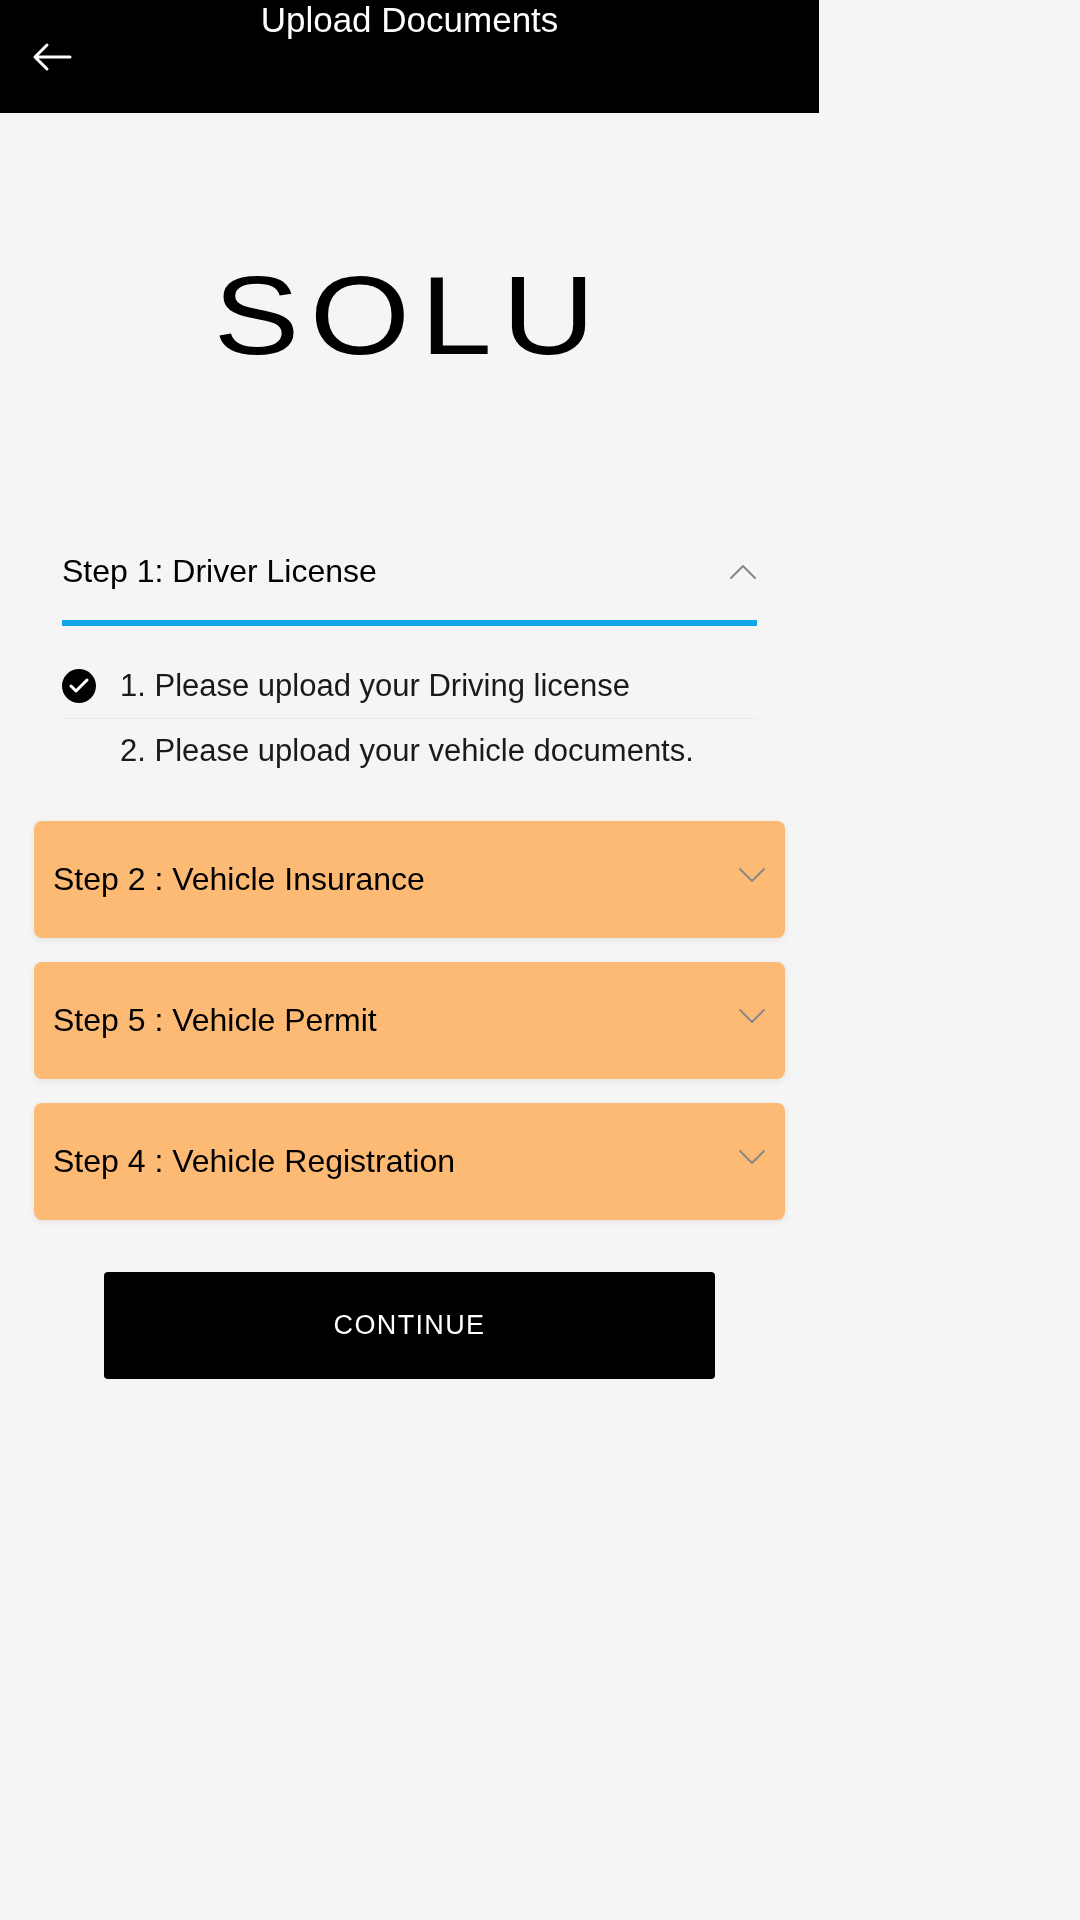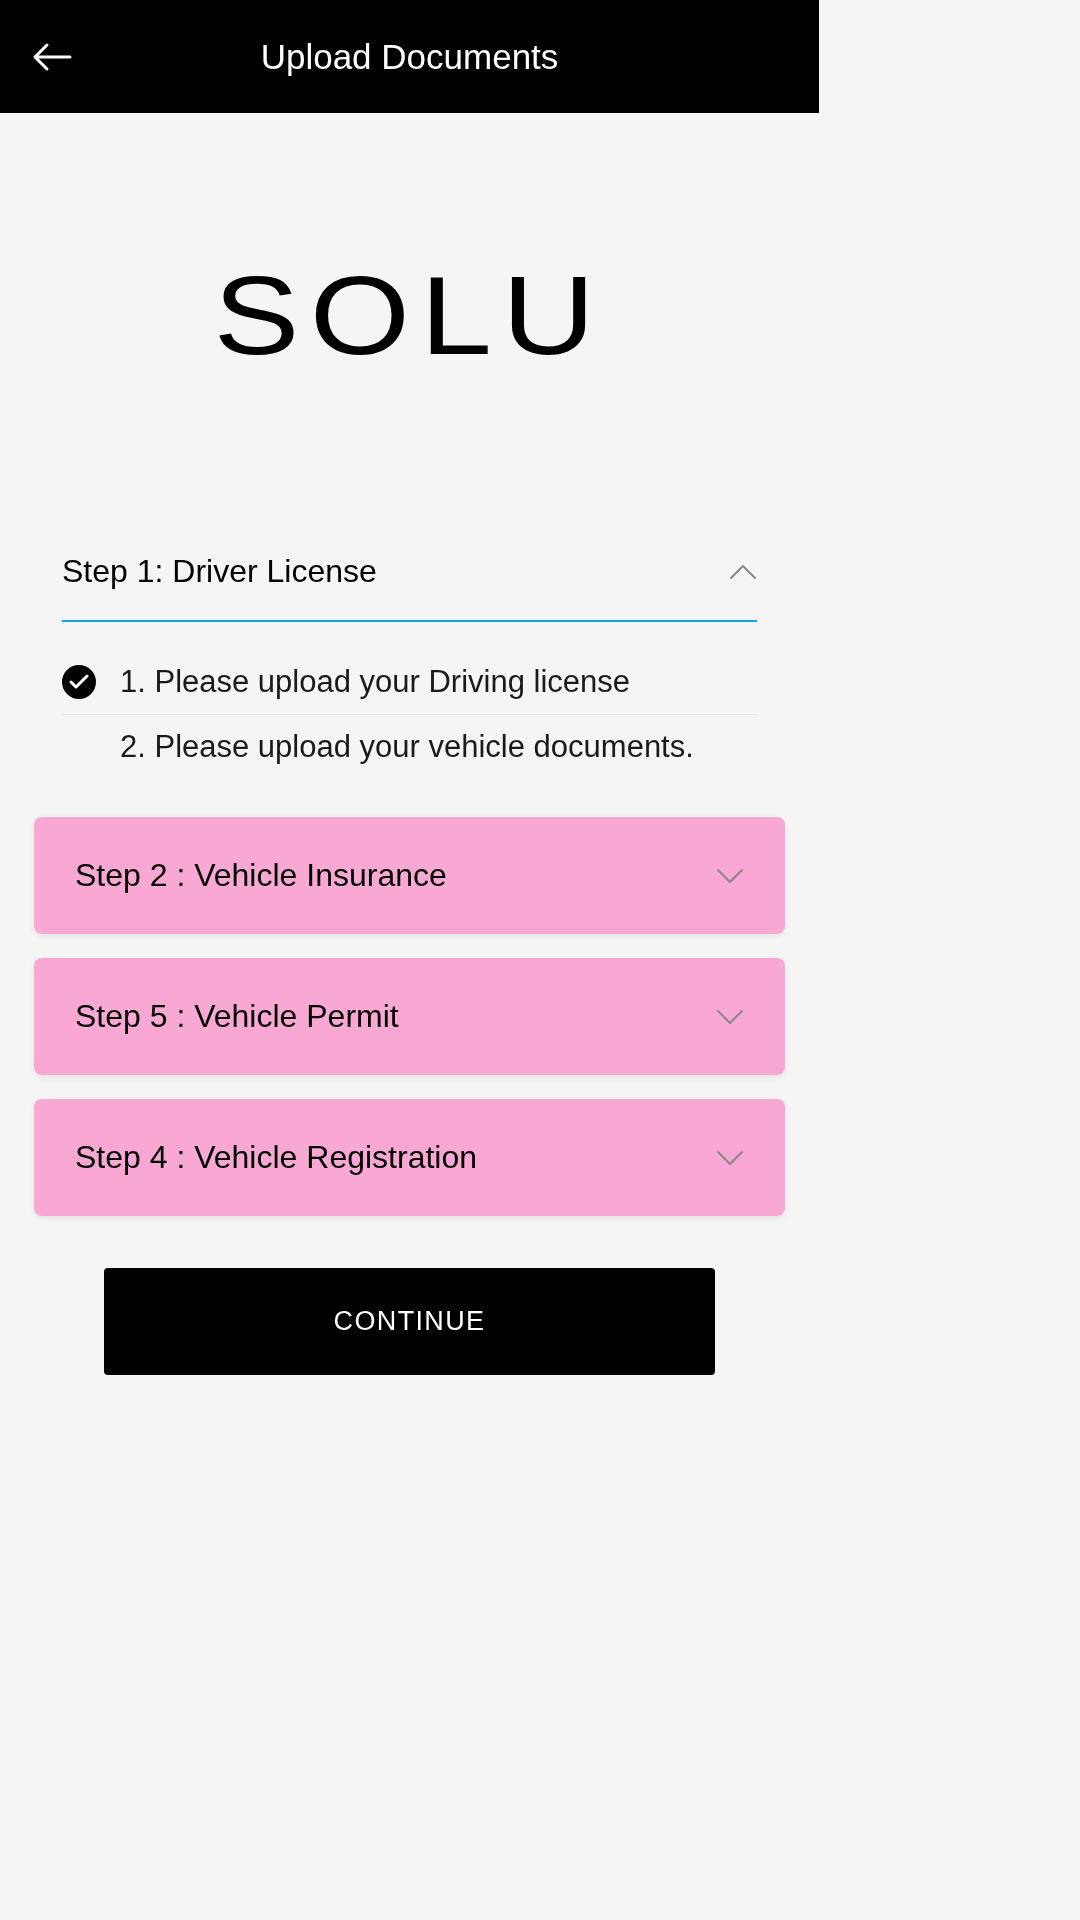--- a/index.html
+++ b/index.html
@@ -11,21 +11,20 @@
       width: 819px;
       height: 1456px;
       background: #f5f5f5;
       font-family: -apple-system, BlinkMacSystemFont, 'Segoe UI', sans-serif;
       overflow: hidden;
     }
     .header {
       background: #000;
       height: 113px;
       display: flex;
-      align-items: center;
       position: relative;
     }
     .back-btn {
       position: absolute;
       left: 30px;
       top: 50%;
       transform: translateY(-50%);
       width: 44px;
       height: 44px;
       display: flex;
@@ -60,21 +59,21 @@
     }
     .step-expanded {
       padding: 0 28px;
       margin-bottom: 38px;
     }
     .step-header {
       display: flex;
       align-items: center;
       justify-content: space-between;
       padding: 18px 0 30px 0;
-      border-bottom: 2px solid #0ea5e9;
+      border-bottom: 6px solid #0ea5e9;
     }
     .step-title {
       font-size: 32px;
       color: #000;
       font-weight: 400;
     }
     .chevron {
       width: 28px;
       height: 28px;
       display: flex;
@@ -108,27 +107,26 @@
       width: 34px;
       margin-right: 24px;
       flex-shrink: 0;
     }
     .item-text {
       font-size: 31px;
       color: #1a1a1a;
       font-weight: 400;
     }
     .step-card {
-      background: #f9a8d4;
+      background: #fdba74;
       border-radius: 8px;
-      padding: 40px 41px;
+      padding: 40px 19px;
       margin-bottom: 24px;
       box-shadow: 0 2px 6px rgba(0,0,0,0.08);
       display: flex;
-      align-items: center;
       justify-content: space-between;
       cursor: pointer;
     }
     .continue-btn {
       background: #000;
       color: #fff;
       font-size: 27px;
       font-weight: 500;
       letter-spacing: 0.05em;
       text-align: center;

